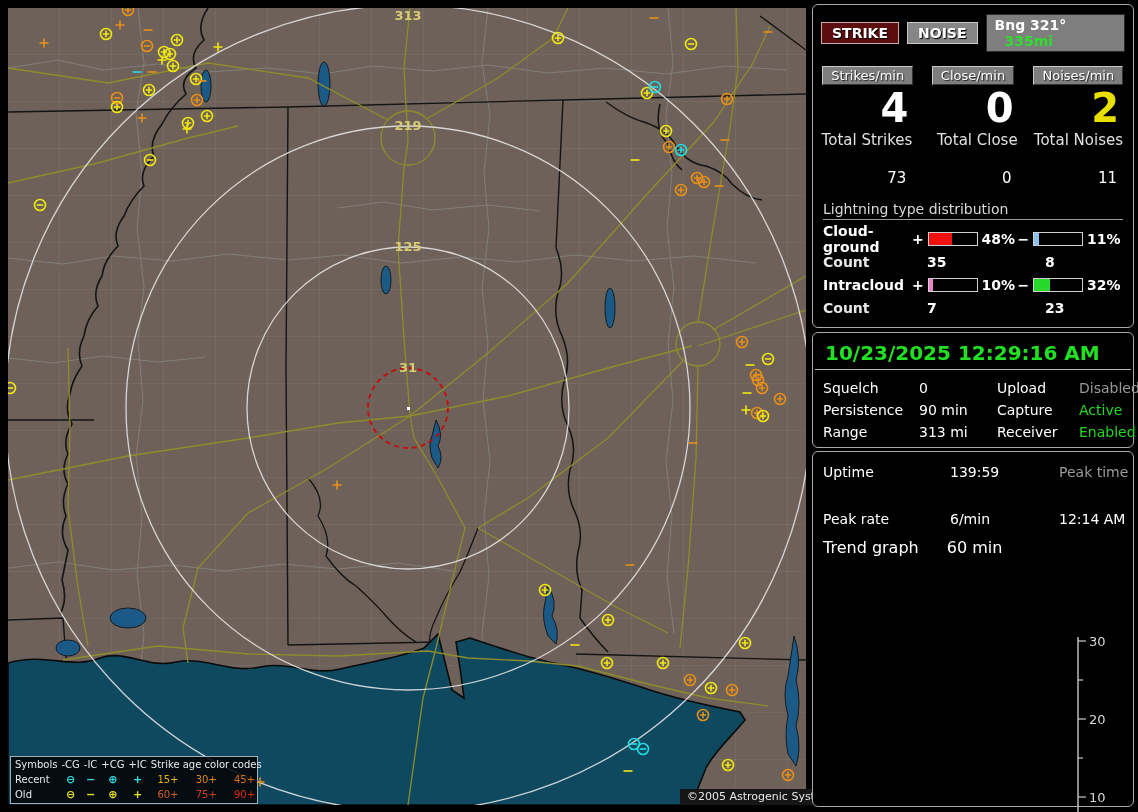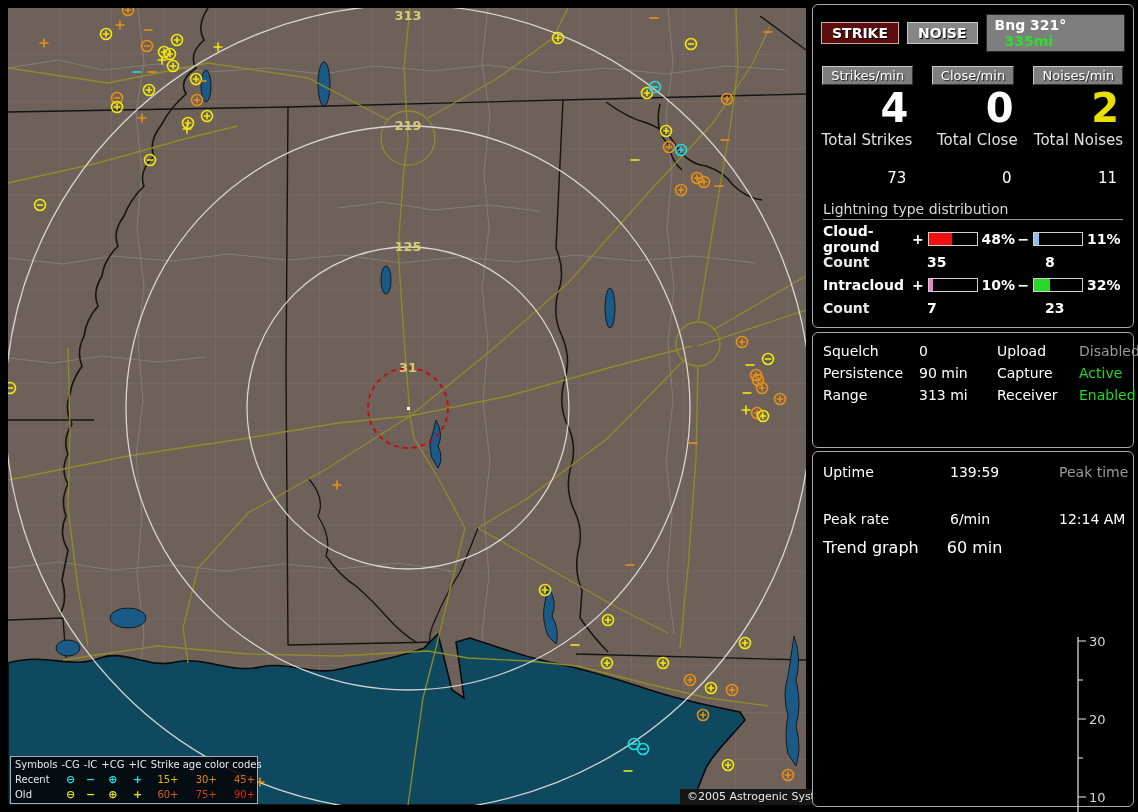--- a/index.html
+++ b/index.html
@@ -533,20 +533,21 @@
     </div>
     <div class="count-row">
       <span class="dlabel">Count</span>
       <span class="c1">7</span>
       <span class="c2">23</span>
     </div>
   </div>
 </div>
 
 <div id="panel-status" class="panel">
+  <div id="datetime">10/23/2025 12:29:16 AM</div>
   <div id="status-grid">
     <span>Squelch</span>
     <span>0</span>
     <span>Upload</span>
     <span class="gray">Disabled</span>
     <span>Persistence</span>
     <span>90 min</span>
     <span>Capture</span>
     <span class="green">Active</span>
     <span>Range</span>

